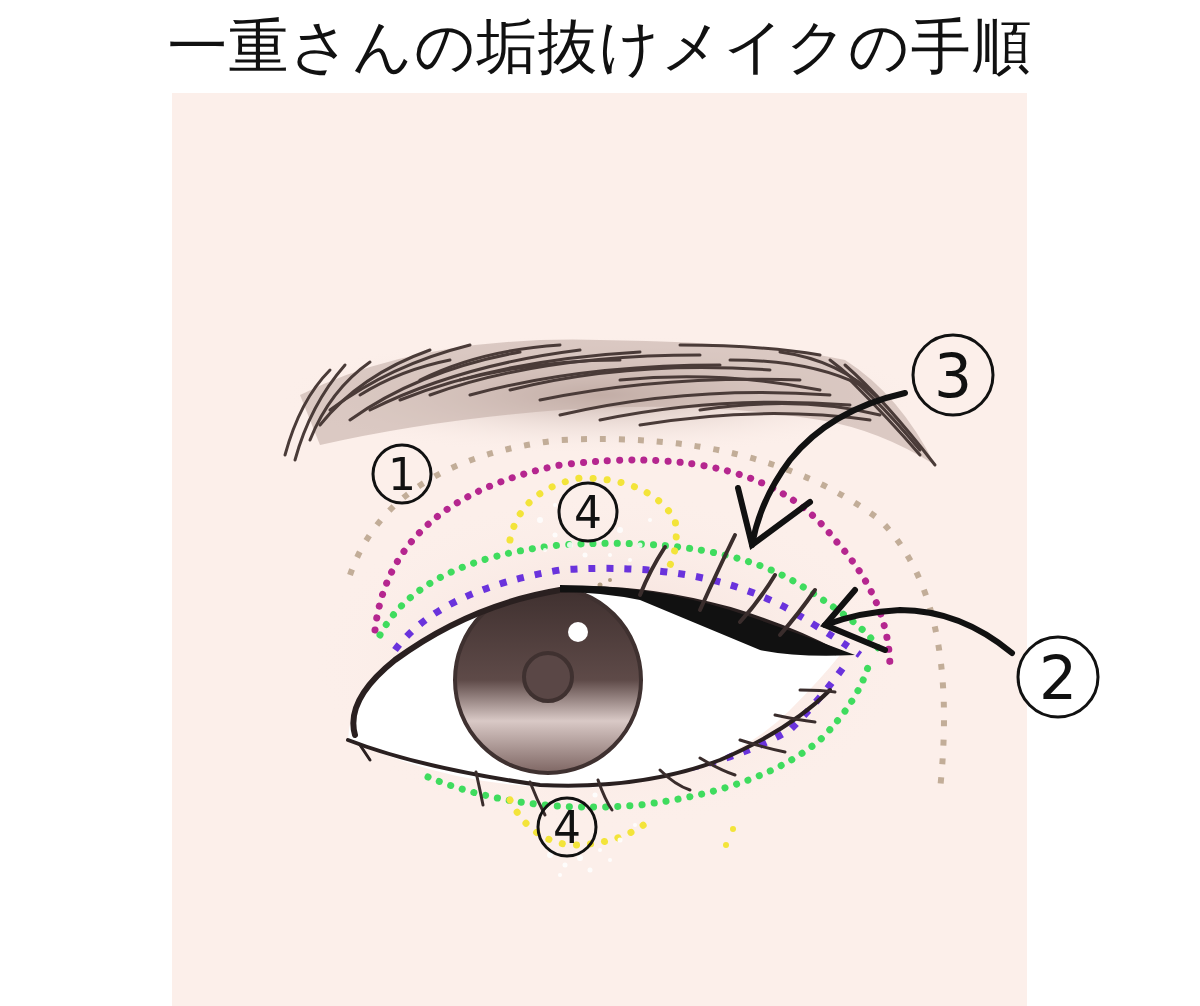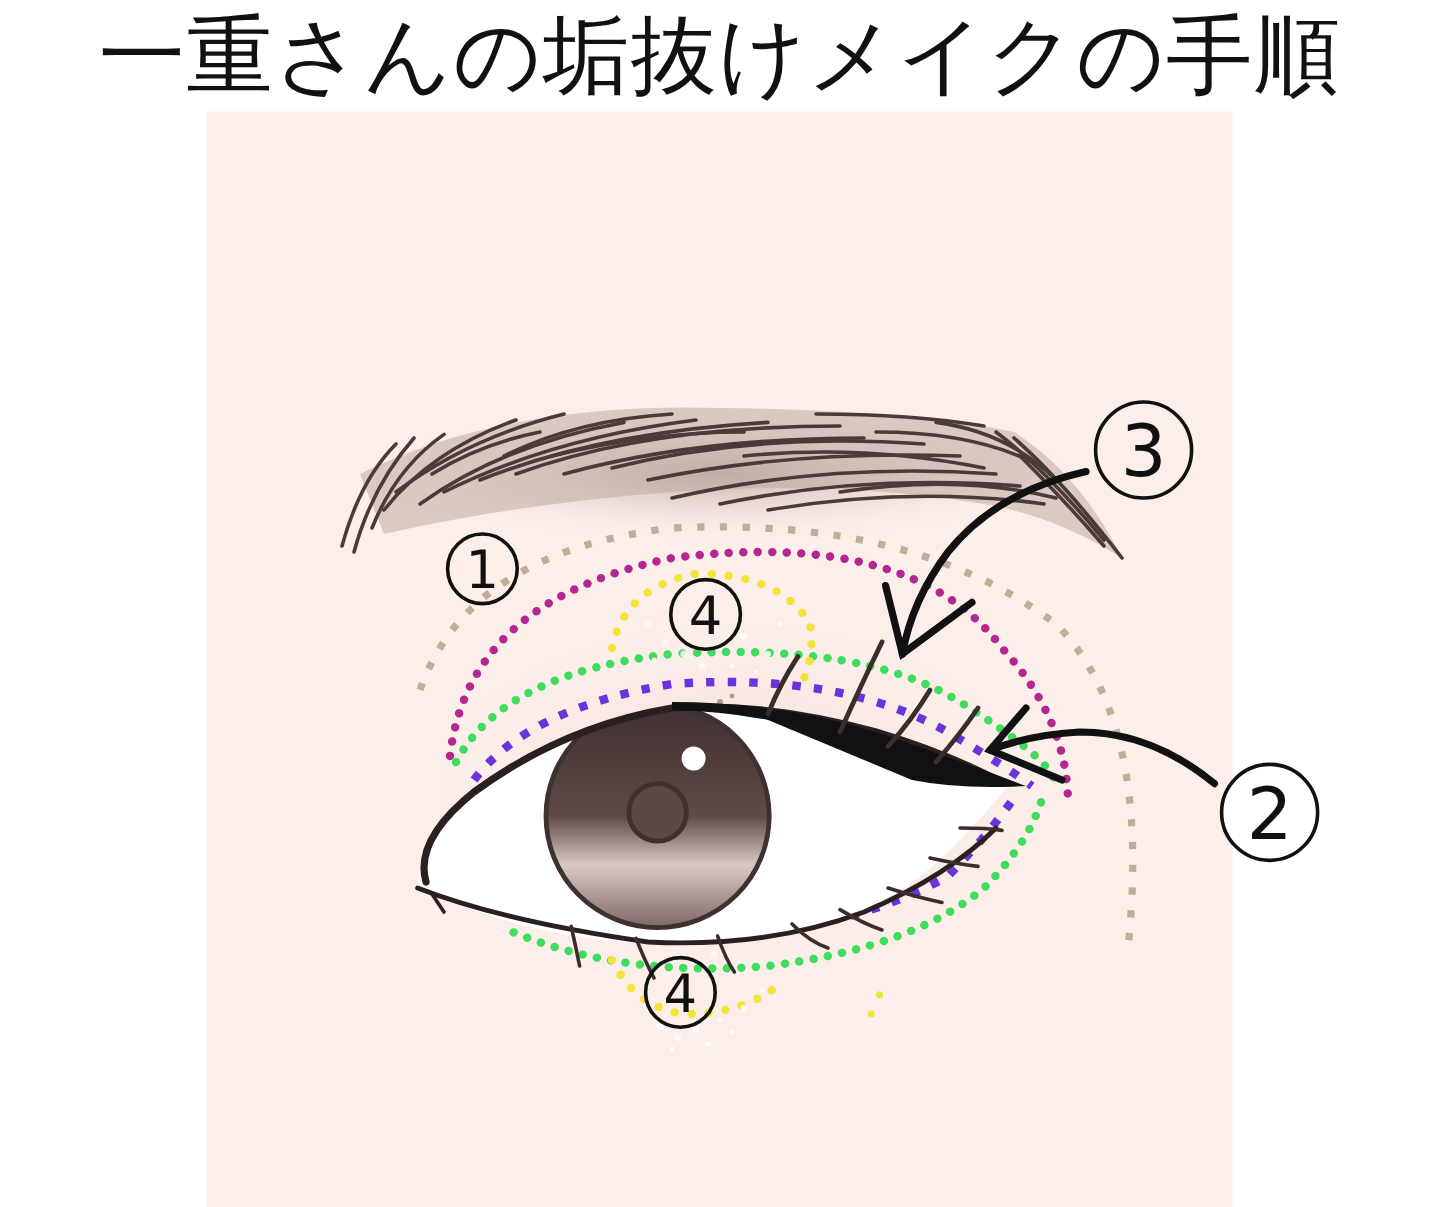--- a/index.html
+++ b/index.html
@@ -1,19 +1,19 @@
 <!DOCTYPE html>
 <html><head>
   <meta charset="utf-8">
   <style>
     html, body { margin: 0; padding: 0; background: #ffffff; }
     body { width: 1200px; height: 1006px; position: relative; overflow: hidden; font-family: "DejaVu Sans", sans-serif; }
     .title {
       position: absolute; left: 0; top: 6px; width: 1200px; text-align: center;
-      font-size: 72px; line-height: 80px; color: #111111; letter-spacing: 1px;
+      font-size: 60px; line-height: 80px; color: #111111; letter-spacing: 1px;
       font-family: "DejaVu Sans", sans-serif; font-weight: normal;
     }
     .panel {
       position: absolute; left: 172px; top: 93px; width: 855px; height: 913px;
       background: #fcefea;
     }
     svg.art { position: absolute; left: 0; top: 0; }
     .num-label { font-family: "DejaVu Sans", sans-serif; fill: #111111; }
   </style>
 </head>

